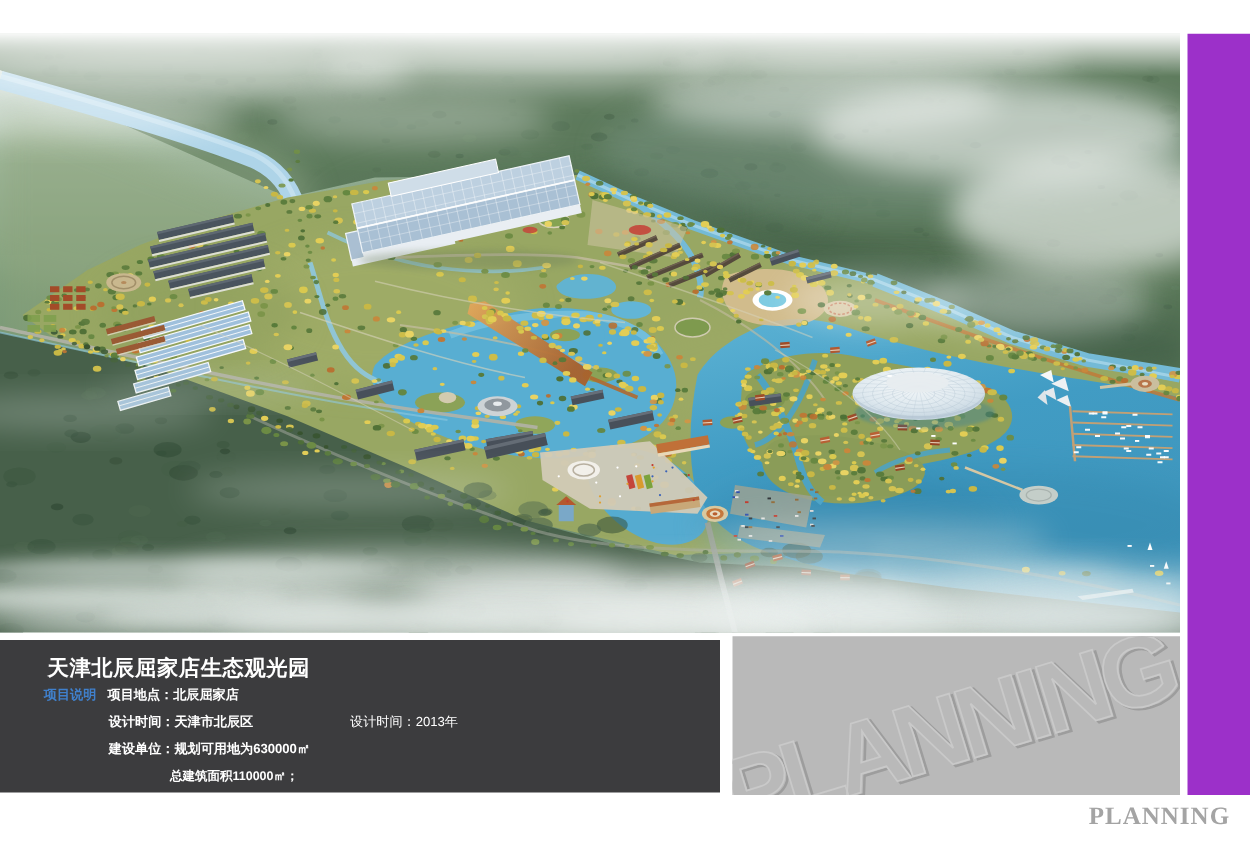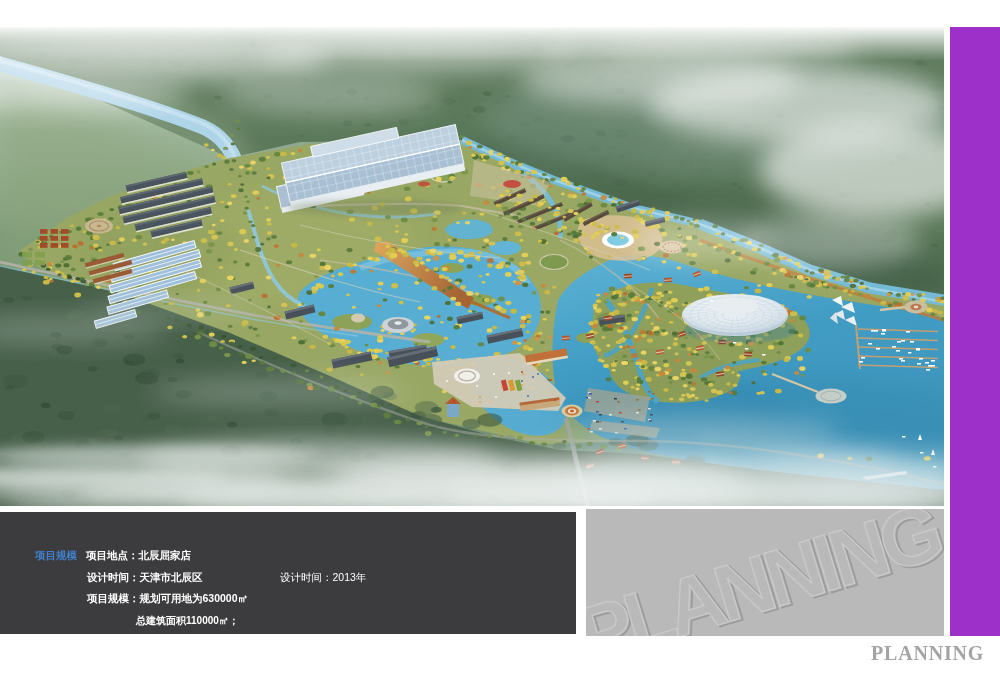--- a/index.html
+++ b/index.html
@@ -2353,30 +2353,31 @@
 <ellipse cx="280.0" cy="392.0" rx="130.0" ry="14.0" fill="#d2dcd6" opacity="0.30" filter="url(#f12)"></ellipse>
 <ellipse cx="700.0" cy="432.0" rx="140.0" ry="16.0" fill="#dde6e4" opacity="0.35" filter="url(#f12)"></ellipse>
 <ellipse cx="170.0" cy="310.0" rx="90.0" ry="10.0" fill="#c8d4ce" opacity="0.25" filter="url(#f12)"></ellipse>
 </svg>
 </div>
 
 <div class="abs" style="left:950px;top:27px;width:50px;height:609px;background:#9c30c9;"></div>
 
 <div class="abs" style="left:0;top:512px;width:576px;height:122px;background:#3c3c3e;">
 
-
-  <div class="abs" style="left:35px;top:37px;font-size:10.5px;font-weight:bold;color:#4080cc;">项目规模</div>
+  <div class="abs" style="left:38px;top:11px;font-size:17px;font-weight:bold;color:#ffffff;letter-spacing:0.5px;">天津北辰屈家店生态观光园</div>
+
+  <div class="abs" style="left:35px;top:37px;font-size:10.5px;font-weight:bold;color:#4080cc;">项目说明</div>
 
   <div class="abs" style="left:86px;top:37px;font-size:10.5px;font-weight:bold;color:#ffffff;">项目地点：北辰屈家店</div>
 
   <div class="abs" style="left:87px;top:58.5px;font-size:10.5px;font-weight:bold;color:#ffffff;">设计时间：天津市北辰区</div>
 
   <div class="abs" style="left:280px;top:58.5px;font-size:10.5px;font-weight:normal;color:#ffffff;">设计时间：2013年</div>
 
-  <div class="abs" style="left:87px;top:80px;font-size:10.5px;font-weight:bold;color:#ffffff;">项目规模：规划可用地为630000㎡</div>
+  <div class="abs" style="left:87px;top:80px;font-size:10.5px;font-weight:bold;color:#ffffff;">建设单位：规划可用地为630000㎡</div>
 
   <div class="abs" style="left:136px;top:101.5px;font-size:10px;font-weight:bold;color:#ffffff;">总建筑面积110000㎡；</div>
 </div>
 
 <div class="abs" style="left:586px;top:509px;width:358px;height:127px;background:#b9b9b9;overflow:hidden;">
   
   <svg width="358" height="127" xmlns="http://www.w3.org/2000/svg">
     <g transform="rotate(-17 179 63)" font-family="Liberation Sans, sans-serif" font-weight="bold" font-size="80" letter-spacing="-6">
       <text x="-14" y="102" fill="none" stroke="#9d9d9d" stroke-width="2">PLANNING</text>
       <text x="-16" y="100" fill="#b9b9b9" stroke="#c9c9c9" stroke-width="1.4">PLANNING</text>

